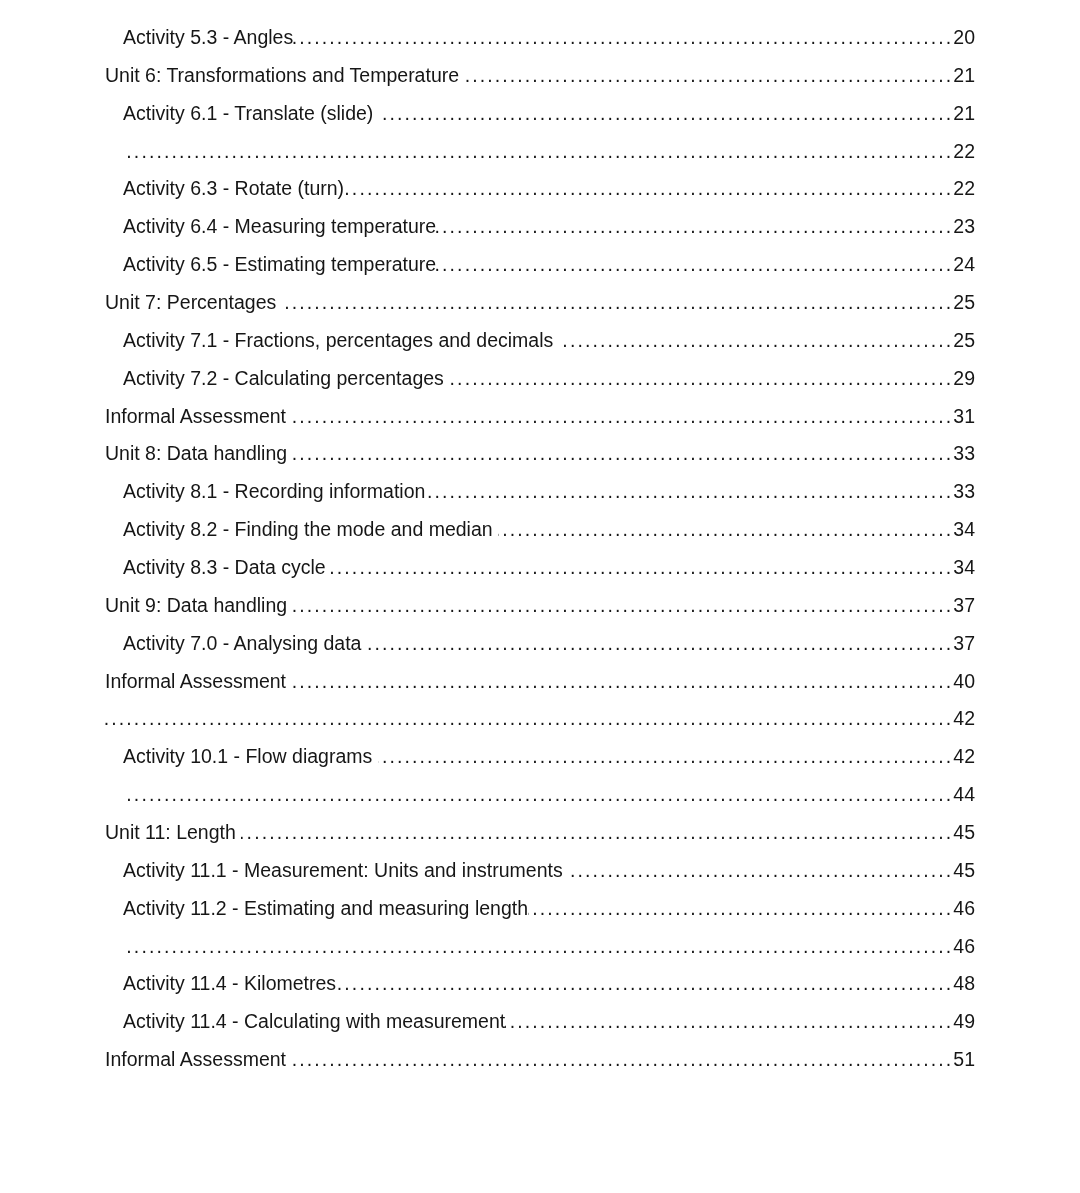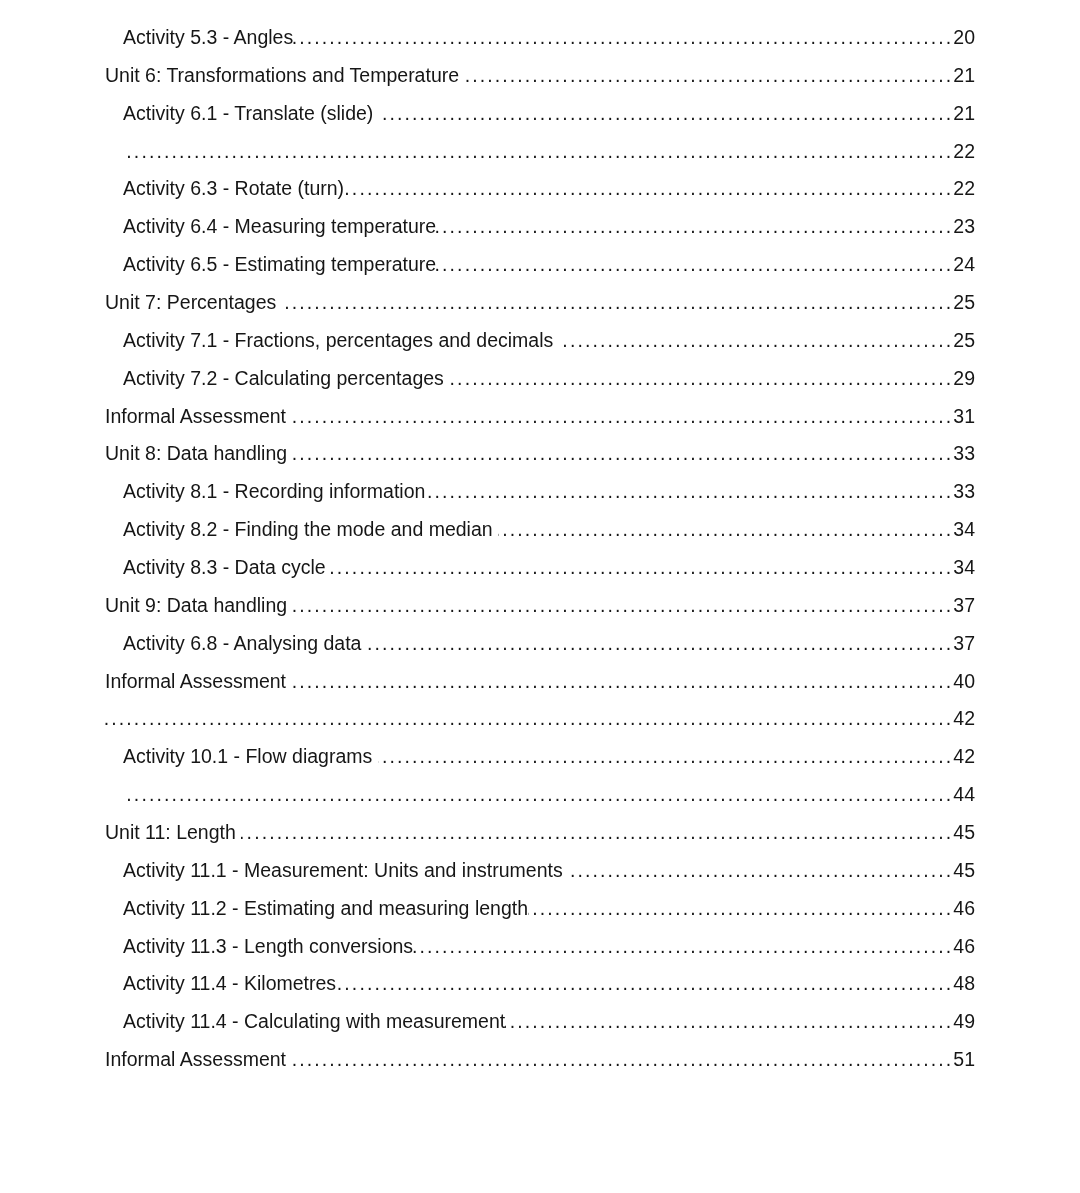--- a/index.html
+++ b/index.html
@@ -148,21 +148,21 @@
         <span class="toc-pagenum">34</span>
       </div>
 
       <div class="toc-row lvl1">
         <span class="toc-label">Unit 9: Data handling </span>
         <span class="toc-leader"></span>
         <span class="toc-pagenum">37</span>
       </div>
 
       <div class="toc-row lvl2">
-        <span class="toc-label">Activity 6.8 - Analysing data </span>
+        <span class="toc-label">Activity 7.0 - Analysing data </span>
         <span class="toc-leader"></span>
         <span class="toc-pagenum">37</span>
       </div>
 
       <div class="toc-row lvl1">
         <span class="toc-label">Informal Assessment </span>
         <span class="toc-leader"></span>
         <span class="toc-pagenum">40</span>
       </div>
 
@@ -195,21 +195,20 @@
         <span class="toc-pagenum">45</span>
       </div>
 
       <div class="toc-row lvl2">
         <span class="toc-label">Activity 11.2 - Estimating and measuring length</span>
         <span class="toc-leader"></span>
         <span class="toc-pagenum">46</span>
       </div>
 
       <div class="toc-row lvl2">
-        <span class="toc-label">Activity 11.3 - Length conversions</span>
         <span class="toc-leader"></span>
         <span class="toc-pagenum">46</span>
       </div>
 
       <div class="toc-row lvl2">
         <span class="toc-label">Activity 11.4 - Kilometres</span>
         <span class="toc-leader"></span>
         <span class="toc-pagenum">48</span>
       </div>
 

